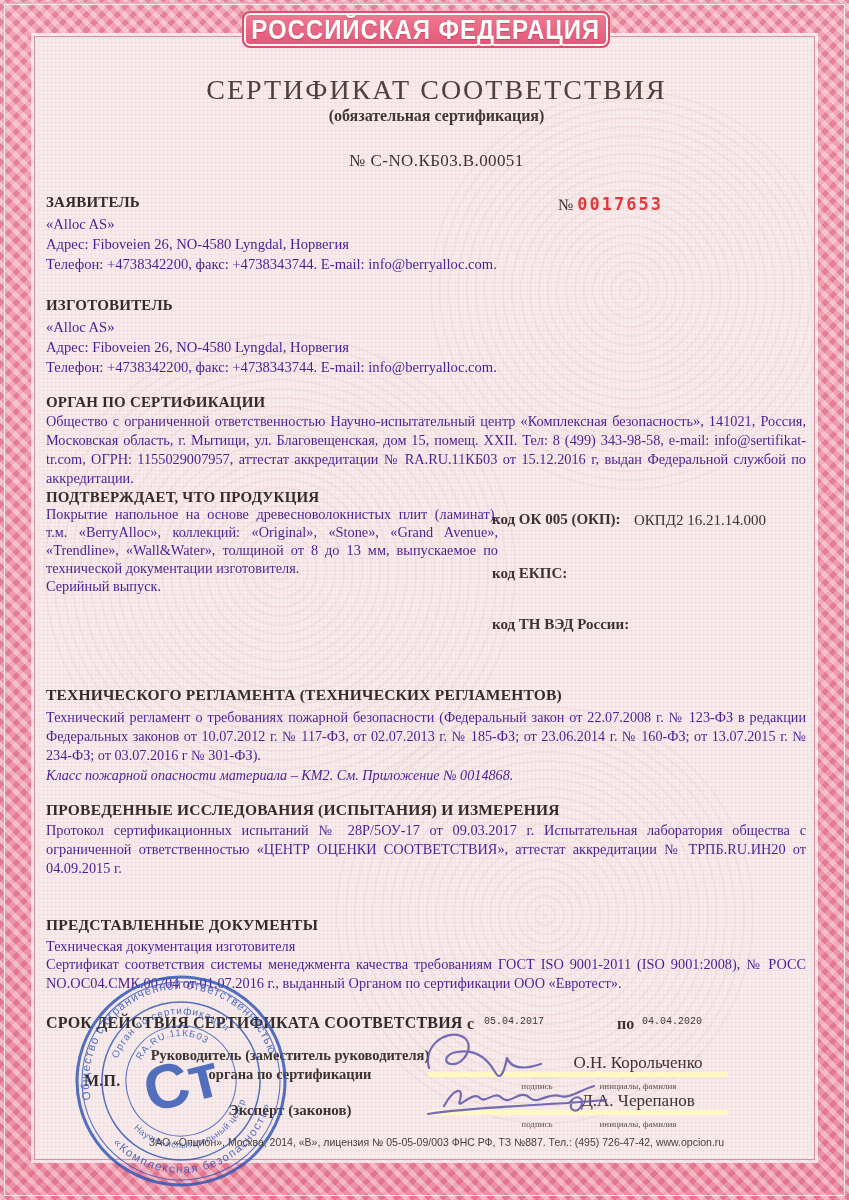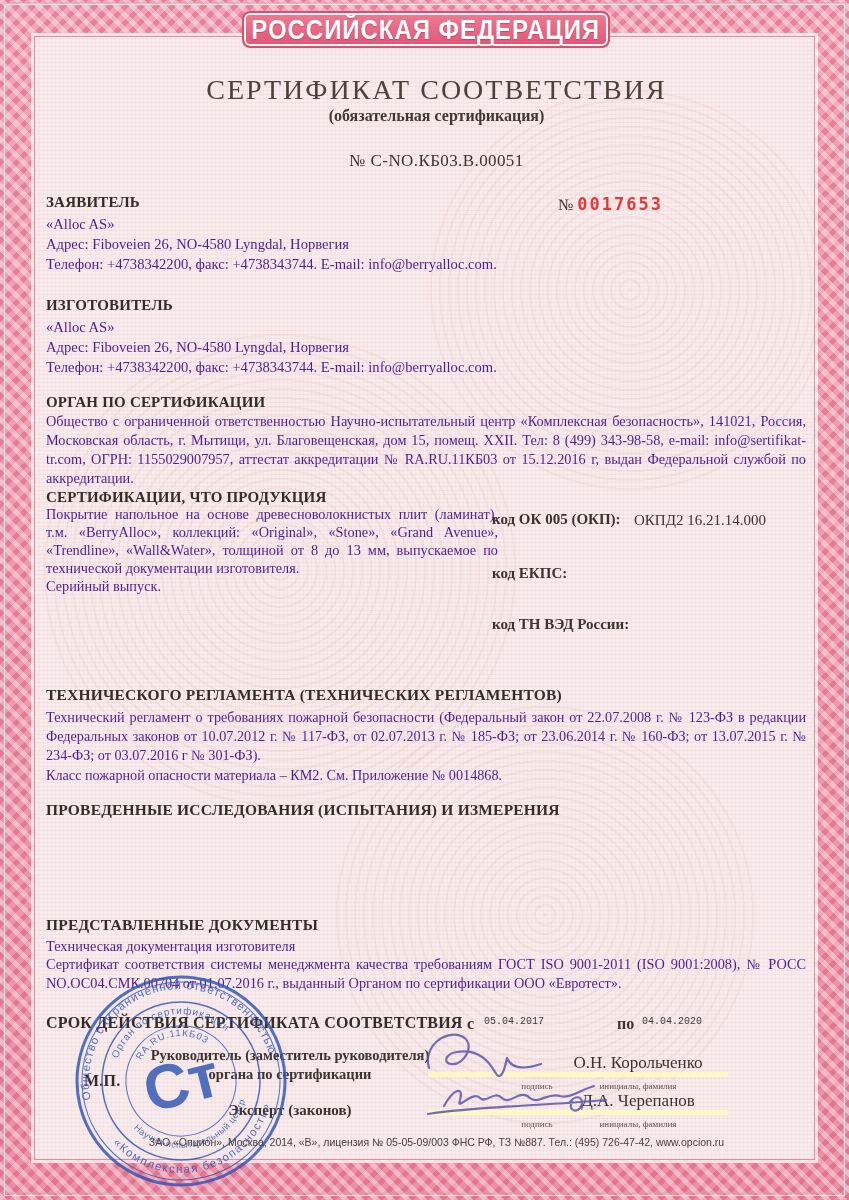--- a/index.html
+++ b/index.html
@@ -115,36 +115,37 @@
   <div class="abs h" style="left:46px; top:297px;">ИЗГОТОВИТЕЛЬ</div>
   <div class="abs body" style="left:46px; top:317px; width:520px;">
     <div>«Alloc AS»</div>
     <div>Адрес: Fiboveien 26, NO-4580  Lyngdal, Норвегия</div>
     <div>Телефон: +4738342200, факс: +4738343744.  E-mail: info@berryalloc.com.</div>
   </div>
 
   <div class="abs h" style="left:46px; top:394px;">ОРГАН ПО СЕРТИФИКАЦИИ</div>
   <div class="abs body just" style="left:46px; top:412px; width:760px; line-height:19px; font-size:14.3px;">Общество с ограниченной ответственностью Научно-испытательный центр «Комплексная безопасность», 141021, Россия, Московская область, г. Мытищи, ул. Благовещенская, дом 15, помещ. XXII. Тел: 8 (499) 343-98-58, e-mail: info@sertifikat-tr.com, ОГРН: 1155029007957, аттестат аккредитации № RA.RU.11КБ03 от 15.12.2016 г, выдан Федеральной службой по аккредитации.</div>
 
-  <div class="abs h" style="left:46px; top:489px;">СЕРТИФИКАЦИИ, ЧТО ПРОДУКЦИЯ</div>
+  <div class="abs h" style="left:46px; top:489px;">ПОДТВЕРЖДАЕТ, ЧТО ПРОДУКЦИЯ</div>
   <div class="abs body just" style="left:46px; top:505px; width:452px; line-height:18px; font-size:14.3px;">Покрытие напольное на основе древесноволокнистых плит (ламинат), т.м. «BerryAlloc», коллекций: «Original», «Stone», «Grand Avenue», «Trendline», «Wall&amp;Water», толщиной от 8 до 13 мм, выпускаемое по технической документации изготовителя.</div>
   <div class="abs body" style="left:46px; top:576px; font-size:14.3px;">Серийный выпуск.</div>
 
   <div class="abs code-label" style="left:492px; top:511px;">код ОК 005 (ОКП):</div>
   <div class="abs code-value" style="left:634px; top:512px;">ОКПД2 16.21.14.000</div>
   <div class="abs code-label" style="left:492px; top:565px;">код ЕКПС:</div>
   <div class="abs code-value" style="left:590px; top:565px;"></div>
   <div class="abs code-label" style="left:492px; top:616px;">код ТН ВЭД России:</div>
   <div class="abs code-value" style="left:665px; top:616px;"></div>
 
   <div class="abs h" style="left:46px; top:686px; font-size:15.5px;">ТЕХНИЧЕСКОГО РЕГЛАМЕНТА (ТЕХНИЧЕСКИХ РЕГЛАМЕНТОВ)</div>
   <div class="abs body just" style="left:46px; top:708px; width:760px; line-height:19px; font-size:14.2px;">Технический регламент о требованиях пожарной безопасности (Федеральный закон от 22.07.2008 г. № 123-ФЗ в редакции Федеральных законов от 10.07.2012 г.  № 117-ФЗ, от 02.07.2013 г. № 185-ФЗ; от 23.06.2014 г. № 160-ФЗ; от 13.07.2015 г. № 234-ФЗ; от 03.07.2016 г № 301-ФЗ).</div>
-  <div class="abs body" style="left:46px; top:765px; font-size:14.2px;">Класс пожарной опасности материала  – КМ2. См. Приложение № 0014868.</div>
+  <div class="abs body" style="left:46px; top:765px; font-size:14.2px;font-style:italic;">Класс пожарной опасности материала  – КМ2. См. Приложение № 0014868.</div>
 
   <div class="abs h" style="left:46px; top:801px; font-size:15.5px;">ПРОВЕДЕННЫЕ ИССЛЕДОВАНИЯ (ИСПЫТАНИЯ) И ИЗМЕРЕНИЯ</div>
+  <div class="abs body just" style="left:46px; top:821px; width:760px; line-height:19px; font-size:14.3px;">Протокол сертификационных испытаний № 28Р/5ОУ-17 от 09.03.2017 г. Испытательная лаборатория общества с ограниченной ответственностью  «ЦЕНТР ОЦЕНКИ СООТВЕТСТВИЯ», аттестат аккредитации № ТРПБ.RU.ИН20 от 04.09.2015 г.</div>
 
   <div class="abs h" style="left:46px; top:916px; font-size:15.5px;">ПРЕДСТАВЛЕННЫЕ ДОКУМЕНТЫ</div>
   <div class="abs body" style="left:46px; top:936px; font-size:14.3px;">Техническая документация изготовителя</div>
   <div class="abs body just" style="left:46px; top:955px; width:760px; line-height:19px; font-size:14.3px;">Сертификат соответствия системы менеджмента качества требованиям ГОСТ ISO 9001-2011 (ISO 9001:2008), № РОСС NO.ОС04.СМК.00704 от 01.07.2016 г., выданный Органом по сертификации ООО «Евротест».</div>
 
   <div id="val-heading" class="abs h">СРОК ДЕЙСТВИЯ СЕРТИФИКАТА СООТВЕТСТВИЯ</div>
   <div class="abs val-word" style="left:467px; top:1015px;">с</div>
   <div class="abs val-date" style="left:484px; top:1016px;">05.04.2017</div>
   <div class="abs val-word" style="left:617px; top:1015px;">по</div>
   <div class="abs val-date" style="left:642px; top:1016px;">04.04.2020</div>

